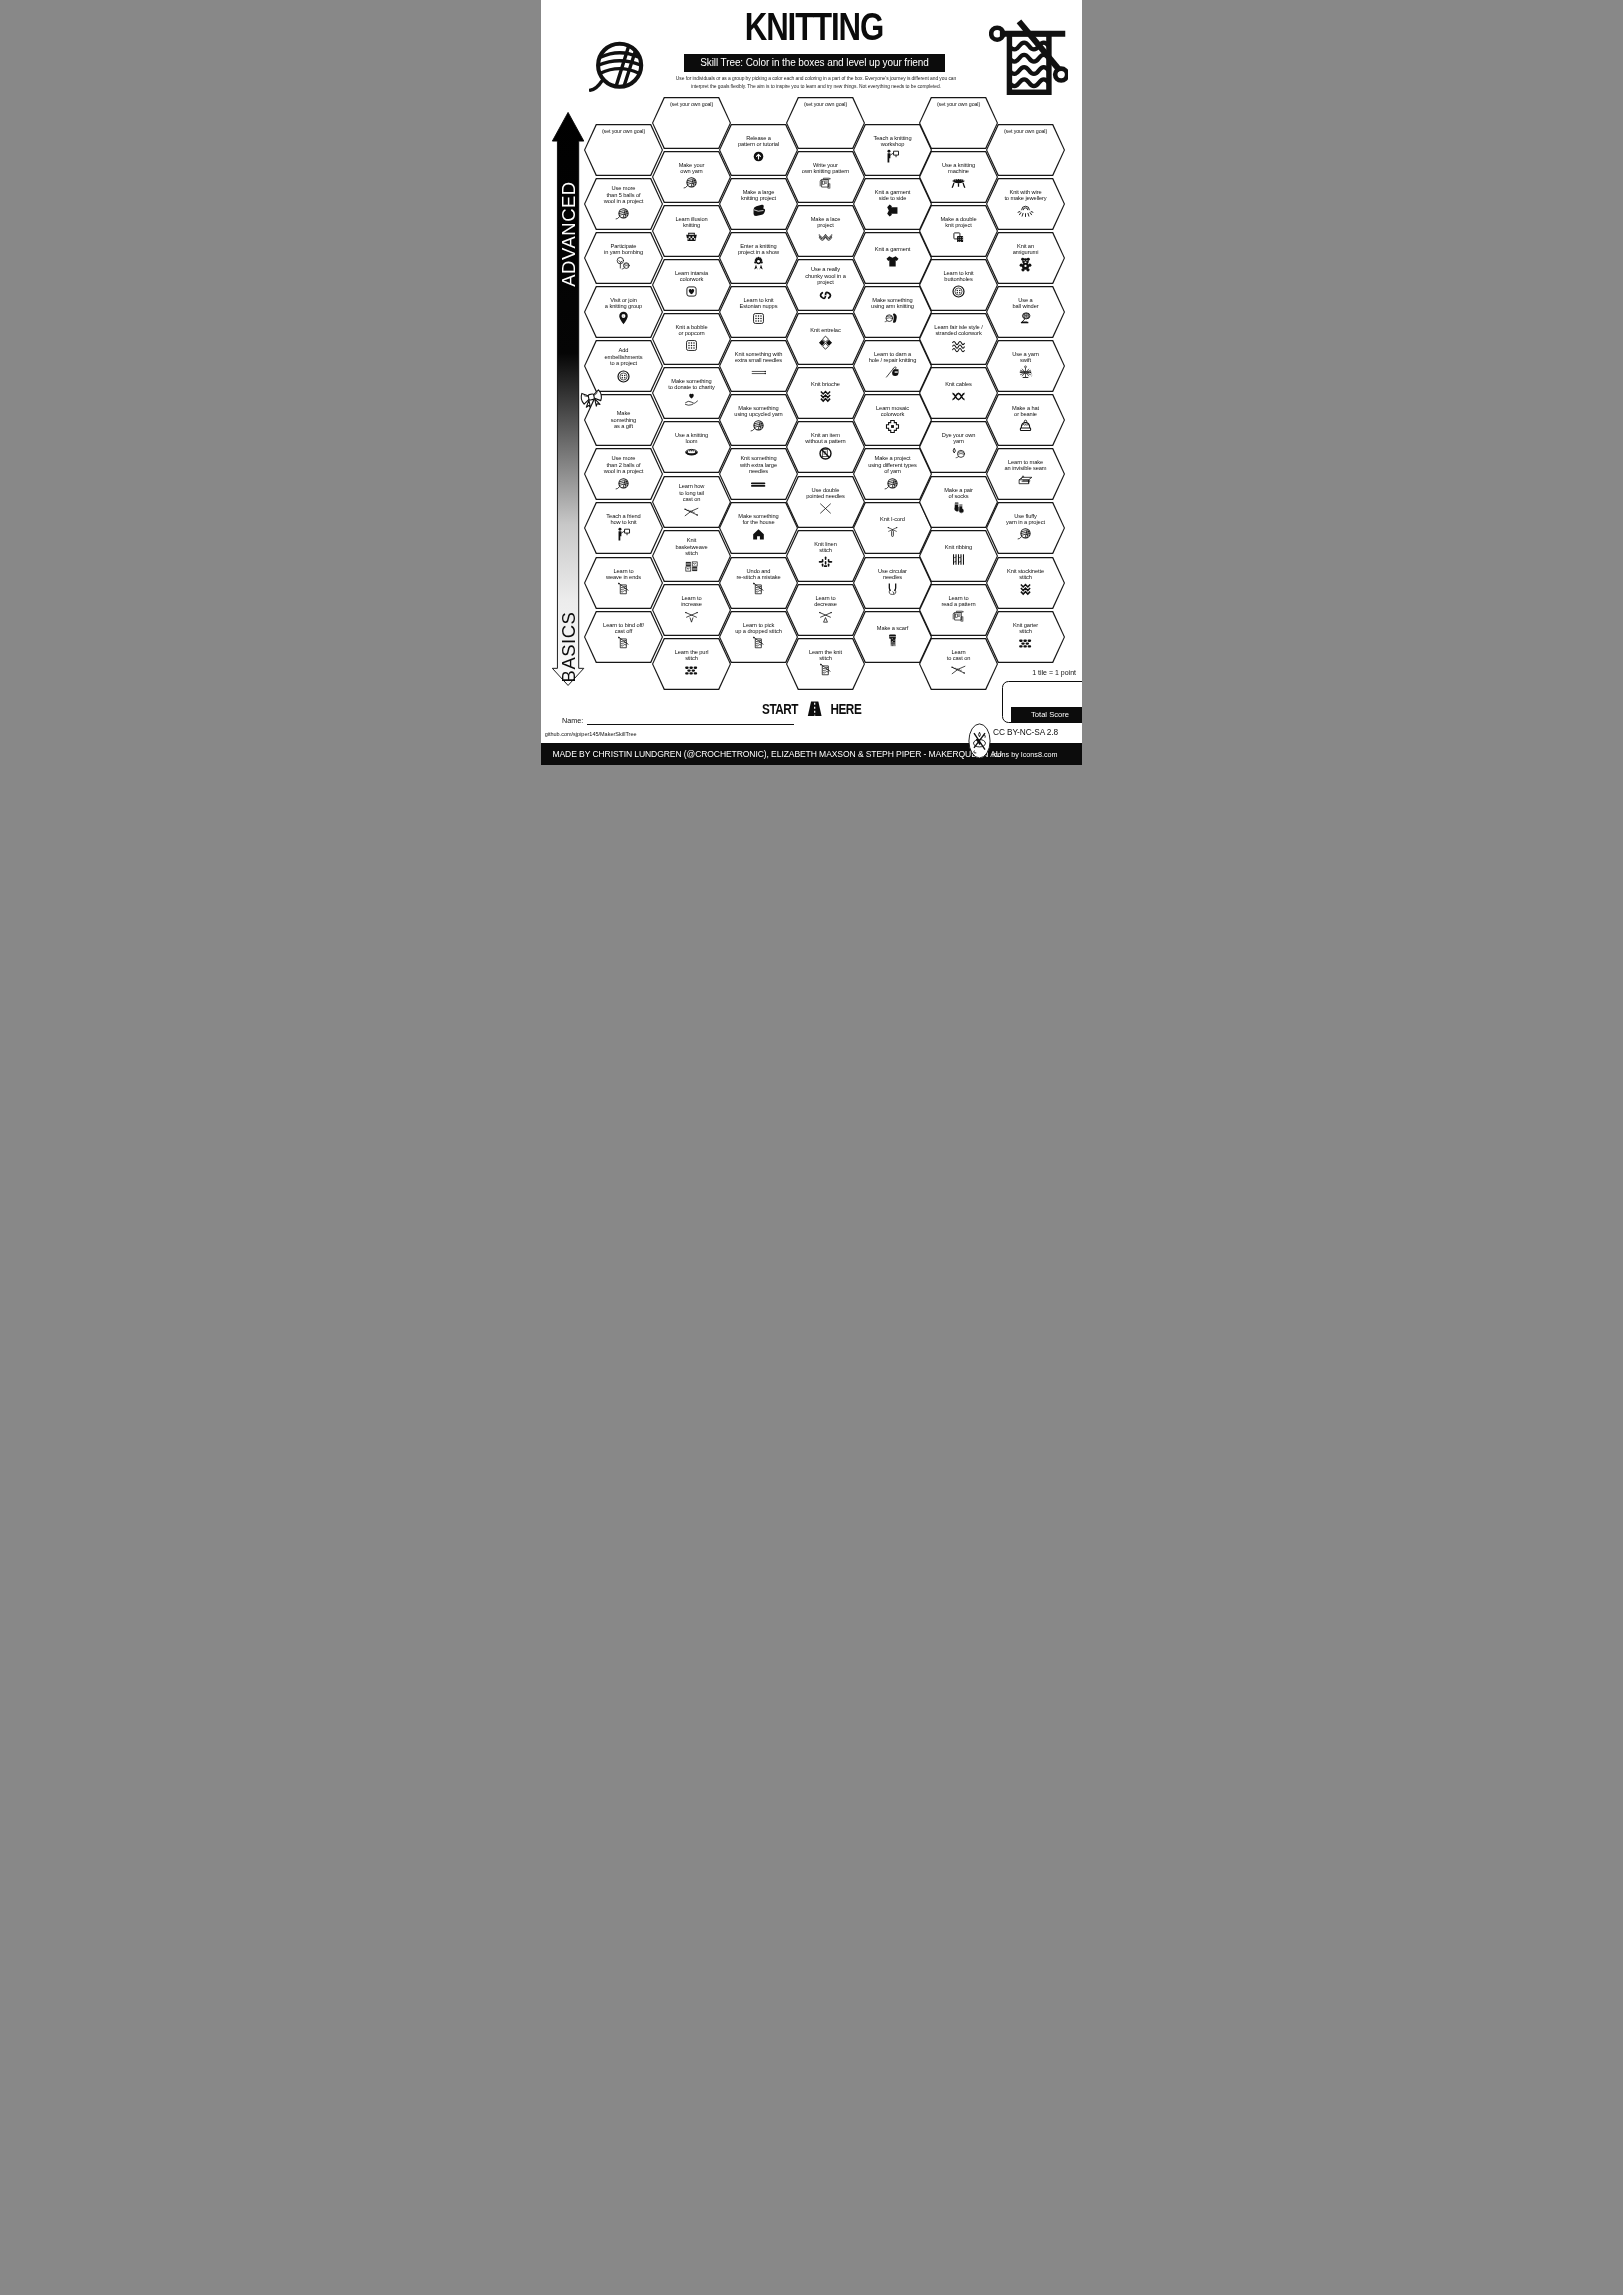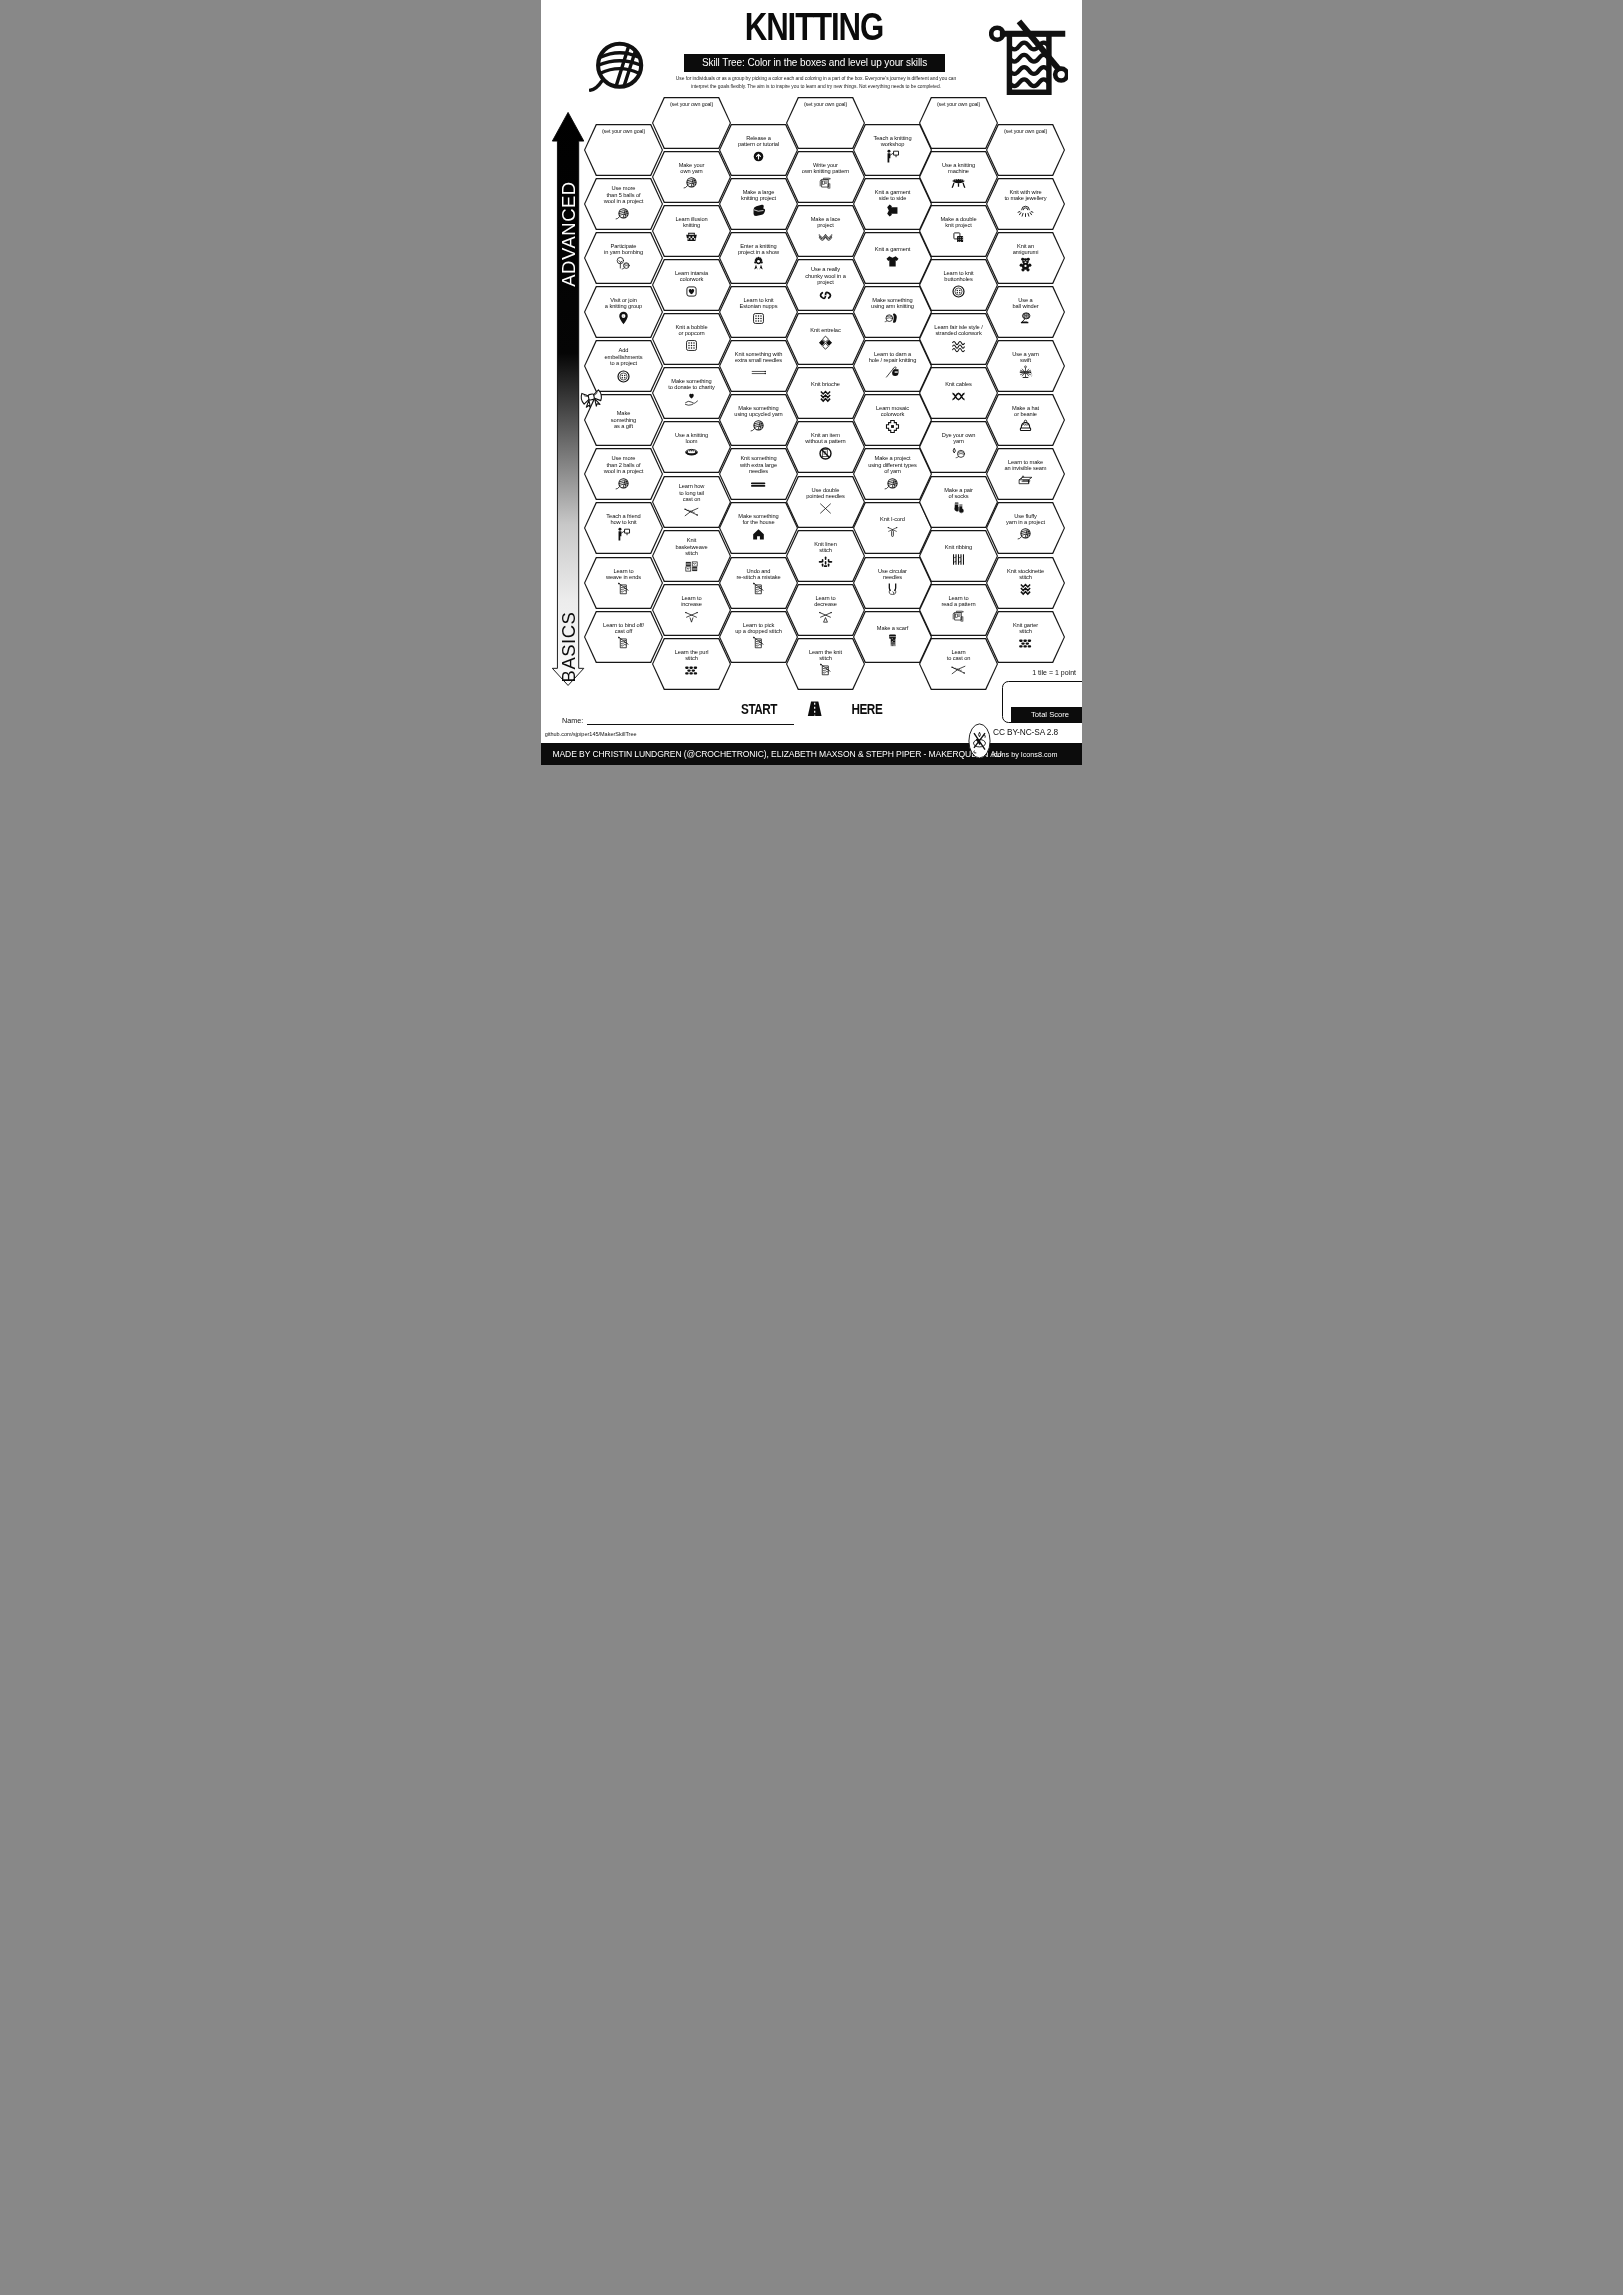--- a/index.html
+++ b/index.html
@@ -30,21 +30,21 @@
       clip-path:polygon(0% 50%,15% 0%,85% 0%,100% 50%,85% 100%,15% 100%);}
   .hex-c{position:absolute;inset:1.9px 7.4px;display:flex;flex-direction:column;align-items:center;
       justify-content:center;gap:0.9px;text-align:center;}
   .hex-label{font-size:5.7px;line-height:1.15;letter-spacing:-0.1px;color:#101010;white-space:pre-line;}
   .hex.goal .hex-c{justify-content:flex-start;padding-top:1.9px;}
   .hex.goal .hex-label{font-size:5.3px;}
   .hex-icon svg{width:17px;height:17px;display:block;}
   .hex-badge{position:absolute;left:-5.6px;top:-8.3px;width:27px;height:24px;transform:rotate(-12deg);}
   .hex-badge svg{width:100%;height:100%;}
   
-  #start-row{position:absolute;left:0;top:699px;width:541px;display:flex;align-items:center;justify-content:center;gap:24px;}
+  #start-row{position:absolute;left:0;top:699px;width:541px;display:flex;align-items:center;justify-content:center;gap:3px;}
   .start-word{font-size:14.3px;font-weight:900;letter-spacing:-0.5px;color:#0c0c0c;transform:scaleX(.82);}
   #road-icon svg{width:19.4px;height:19.4px;display:block;}
   #name-row{position:absolute;left:21px;top:716px;display:flex;align-items:flex-end;}
   #name-label{font-size:7.2px;color:#111;}
   #name-line{width:207px;border-bottom:0.9px solid #111;margin-left:3.7px;height:8.3px;}
   #github{position:absolute;left:3.7px;top:731px;font-size:5.5px;color:#111;}
   #tile-point{position:absolute;left:442px;top:669px;width:93px;text-align:right;font-size:7px;color:#111;}
   #total-box{position:absolute;left:461px;top:681px;width:86px;height:40px;border:0.9px solid #0c0c0c;
       border-radius:6.5px;background:#fff;overflow:hidden;display:flex;flex-direction:column;}
   #total-box .tb-white{flex:1;}
@@ -65,21 +65,21 @@
   <div id="yarn-logo">
     <svg viewBox="0 0 52 52">
       <circle cx="27" cy="24" r="19" fill="none" stroke="#111" stroke-width="3.6"></circle>
       <path fill="none" stroke="#111" stroke-width="3" d="M10 17q17-8 34 0M8 24q19-8 38 0M10 31q17-8 34 0"></path>
       <path fill="none" stroke="#111" stroke-width="3" d="M35 7L24 42M41 11L31 42"></path>
       <path fill="none" stroke="#111" stroke-width="3" stroke-linecap="round" d="M12 37q-6 9 -11 9"></path>
     </svg>
   </div>
   <div id="title">KNITTING</div>
   <div id="subtitle-bar">
-    <span>Skill Tree:  Color in the boxes and level up your skills</span>
+    <span>Skill Tree:  Color in the boxes and level up your friend</span>
   </div>
   <div class="desc" id="desc1">Use for individuals or as a group by picking a color each and coloring in a part of the box.  Everyone's journey is different and you can</div>
   <div class="desc" id="desc2">interpret the goals flexibly.  The aim is to inspire you to learn and try new things. Not everything needs to be completed.</div>
   <div id="knit-logo">
     <svg viewBox="0 0 58 62">
       <rect x="15" y="13" width="29" height="43" fill="none" stroke="#111" stroke-width="4"></rect>
       <path fill="none" stroke="#111" stroke-width="3.2" d="M15 22q3.6 5 7.2 0t7.2 0 7.2 0 7.2 0M15 31q3.6 5 7.2 0t7.2 0 7.2 0 7.2 0M15 40q3.6 5 7.2 0t7.2 0 7.2 0 7.2 0M15 49q3.6 5 7.2 0t7.2 0 7.2 0 7.2 0"></path>
       <path stroke="#111" stroke-width="4.4" d="M8 13h48"></path>
       <circle cx="6" cy="13" r="4.4" fill="none" stroke="#111" stroke-width="3.4"></circle>
       <path stroke="#111" stroke-width="4.4" d="M22 4l30 36"></path>

